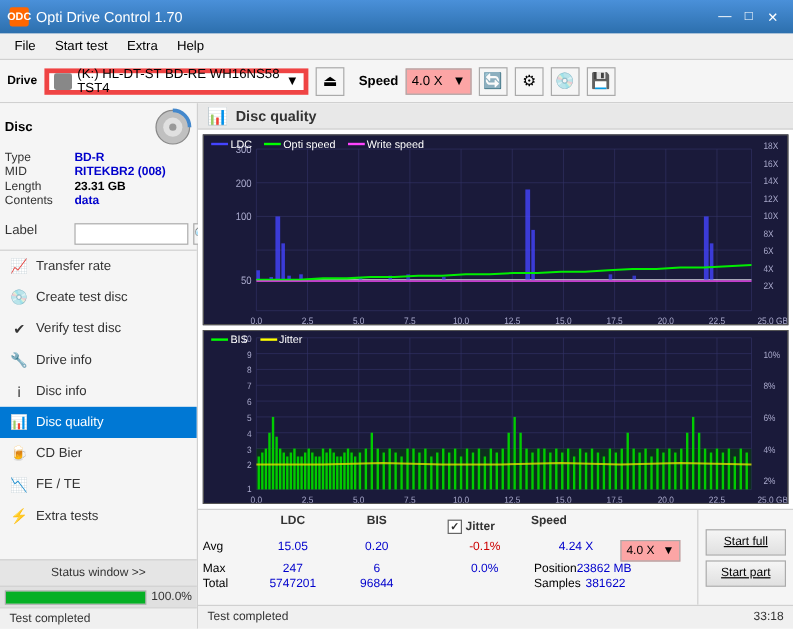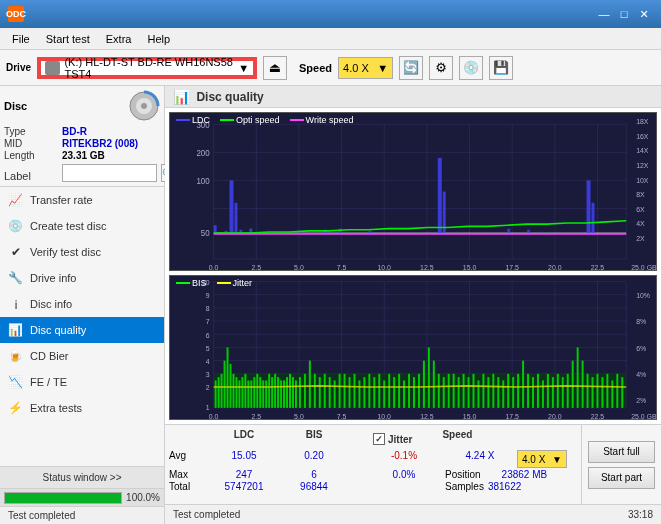--- a/index.html
+++ b/index.html
@@ -54,21 +54,21 @@
       width: 220px;
       gap: 4px;
     }
     .drive-icon { width: 18px; height: 14px; background: #888; border-radius: 2px; position: relative; }
     .toolbar-btn {
       width: 24px; height: 24px; border: 1px solid #aaa; background: #f5f5f5;
       cursor: pointer; display: flex; align-items: center; justify-content: center; font-size: 13px;
     }
     .speed-label { font-size: 11px; font-weight: bold; margin-left: 6px; }
     .speed-select {
-      border: 1px solid #aaa; background: #fde047; height: 22px; padding: 0 4px;
+      border: 1px solid #aaa; background: #fca5a5; height: 22px; padding: 0 4px;
       font-size: 11px; width: 55px; display: flex; align-items: center; justify-content: space-between;
     }
 
     
     .main-layout {
       display: flex;
       height: calc(524px - 28px - 22px - 36px);
     }
 
     
@@ -87,21 +87,21 @@
       display: flex;
       align-items: center;
       justify-content: space-between;
       margin-bottom: 4px;
     }
     .disc-title { font-size: 11px; font-weight: bold; }
     .disc-info-row { display: flex; font-size: 10px; margin-bottom: 1px; gap: 4px; }
     .disc-info-label { color: #333; width: 54px; flex-shrink: 0; }
     .disc-info-value { color: #0000cc; font-weight: bold; }
     .disc-info-value.black { color: #000; }
-    .label-row { display: flex; align-items: flex-end; gap: 4px; margin-top: 3px; }
+    .label-row { display: flex; align-items: flex-start; gap: 4px; margin-top: 13px; }
     .label-input { border: 1px solid #aaa; height: 18px; width: 95px; font-size: 10px; padding: 0 2px; }
     .label-btn { width: 20px; height: 18px; border: 1px solid #aaa; background: #f5f5f5; cursor: pointer; font-size: 10px; }
 
     .sidebar-nav { flex: 1; overflow-y: auto; }
     .nav-item {
       display: flex;
       align-items: center;
       height: 26px;
       padding: 0 8px;
       cursor: pointer;
@@ -196,21 +196,21 @@
 
     .jitter-section {
       display: flex;
       align-items: center;
       gap: 4px;
       padding: 4px;
     }
     .checkbox { width: 12px; height: 12px; border: 1px solid #666; background: white; display: flex; align-items: center; justify-content: center; font-size: 9px; }
     .action-btn {
       height: 22px; border: 1px solid #aaa; background: linear-gradient(to bottom, #f5f5f5, #e0e0e0);
-      cursor: pointer; font-size: 10px; width: 100%;
+      cursor: pointer; font-size: 10px; width: 100%; text-decoration: underline;
     }
 
     .bottom-status {
       height: 20px;
       background: #f0f0f0;
       border-top: 1px solid #d0d0d0;
       display: flex;
       align-items: center;
       justify-content: space-between;
       padding: 0 8px;
@@ -220,20 +220,21 @@
 
     
     .chart-svg { width: 100%; height: 100%; }
   </style>
 </head>
 <body>
 
 <div class="title-bar">
   <div class="title-bar-left">
     <div class="title-icon">ODC</div>
+    <span class="title-text">Opti Drive Control 1.70</span>
   </div>
   <div class="title-controls">
     <button class="title-btn">—</button>
     <button class="title-btn">□</button>
     <button class="title-btn close">✕</button>
   </div>
 </div>
 
 <div class="menu-bar">
   <span class="menu-item">File</span>
@@ -281,20 +282,24 @@
         <span class="disc-info-label">Type</span>
         <span class="disc-info-value">BD-R</span>
       </div>
       <div class="disc-info-row">
         <span class="disc-info-label">MID</span>
         <span class="disc-info-value">RITEKBR2 (008)</span>
       </div>
       <div class="disc-info-row">
         <span class="disc-info-label">Length</span>
         <span class="disc-info-value black">23.31 GB</span>
+      </div>
+      <div class="disc-info-row">
+        <span class="disc-info-label">Contents</span>
+        <span class="disc-info-value">data</span>
       </div>
       <div class="label-row">
         <span class="disc-info-label">Label</span>
         <input class="label-input" type="text" value="" style="">
         <button class="label-btn">🔍</button>
       </div>
     </div>
 
     <div class="sidebar-nav">
       <div class="nav-item">
@@ -652,21 +657,21 @@
           </div>
         </div>
 
         <div class="stats-row">
           <span class="stats-col label">Max</span>
           <span class="stats-col stats-val">247</span>
           <span class="stats-col stats-val">6</span>
           <span class="stats-col" style="width:20px"></span>
           <span class="stats-col stats-val">0.0%</span>
           <span style="font-size:10px; margin-left:6px;">Position</span>
-          <span style="font-size:10px; margin-left:21px;" class="stats-val">23862 MB</span>
+          <span style="font-size:10px; margin-left:0;" class="stats-val">23862 MB</span>
         </div>
 
         <div class="stats-row">
           <span class="stats-col label">Total</span>
           <span class="stats-col stats-val">5747201</span>
           <span class="stats-col stats-val">96844</span>
           <span class="stats-col" style="width:20px"></span>
           <span class="stats-col"></span>
           <span style="font-size:10px; margin-left:6px;">Samples</span>
           <span style="font-size:10px; margin-left:4px;" class="stats-val">381622</span>

